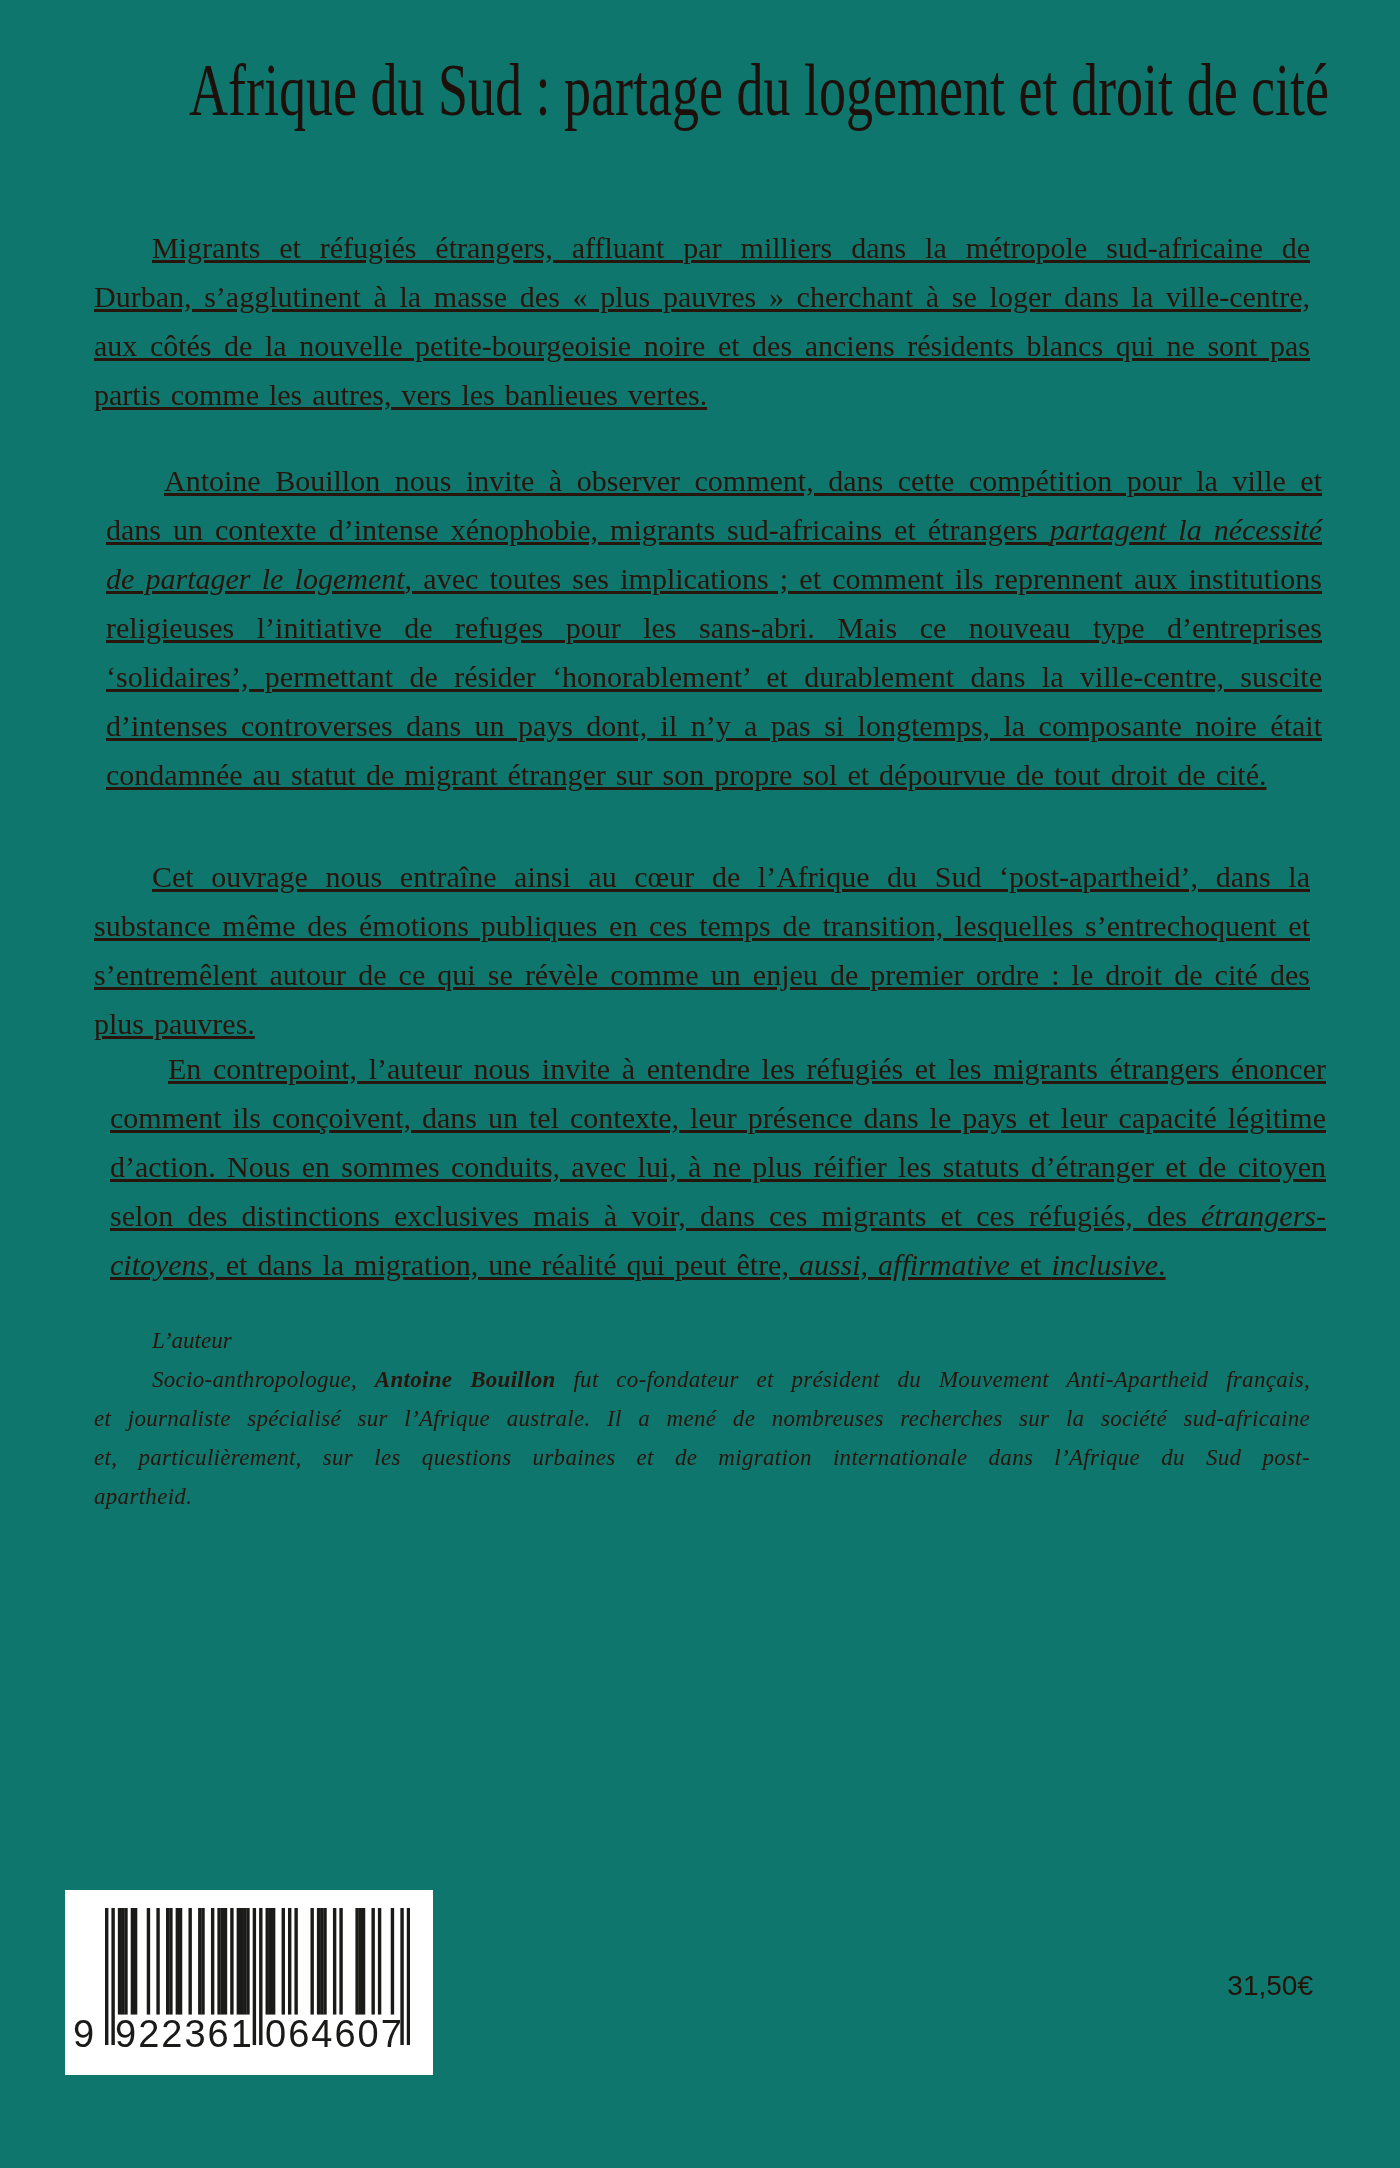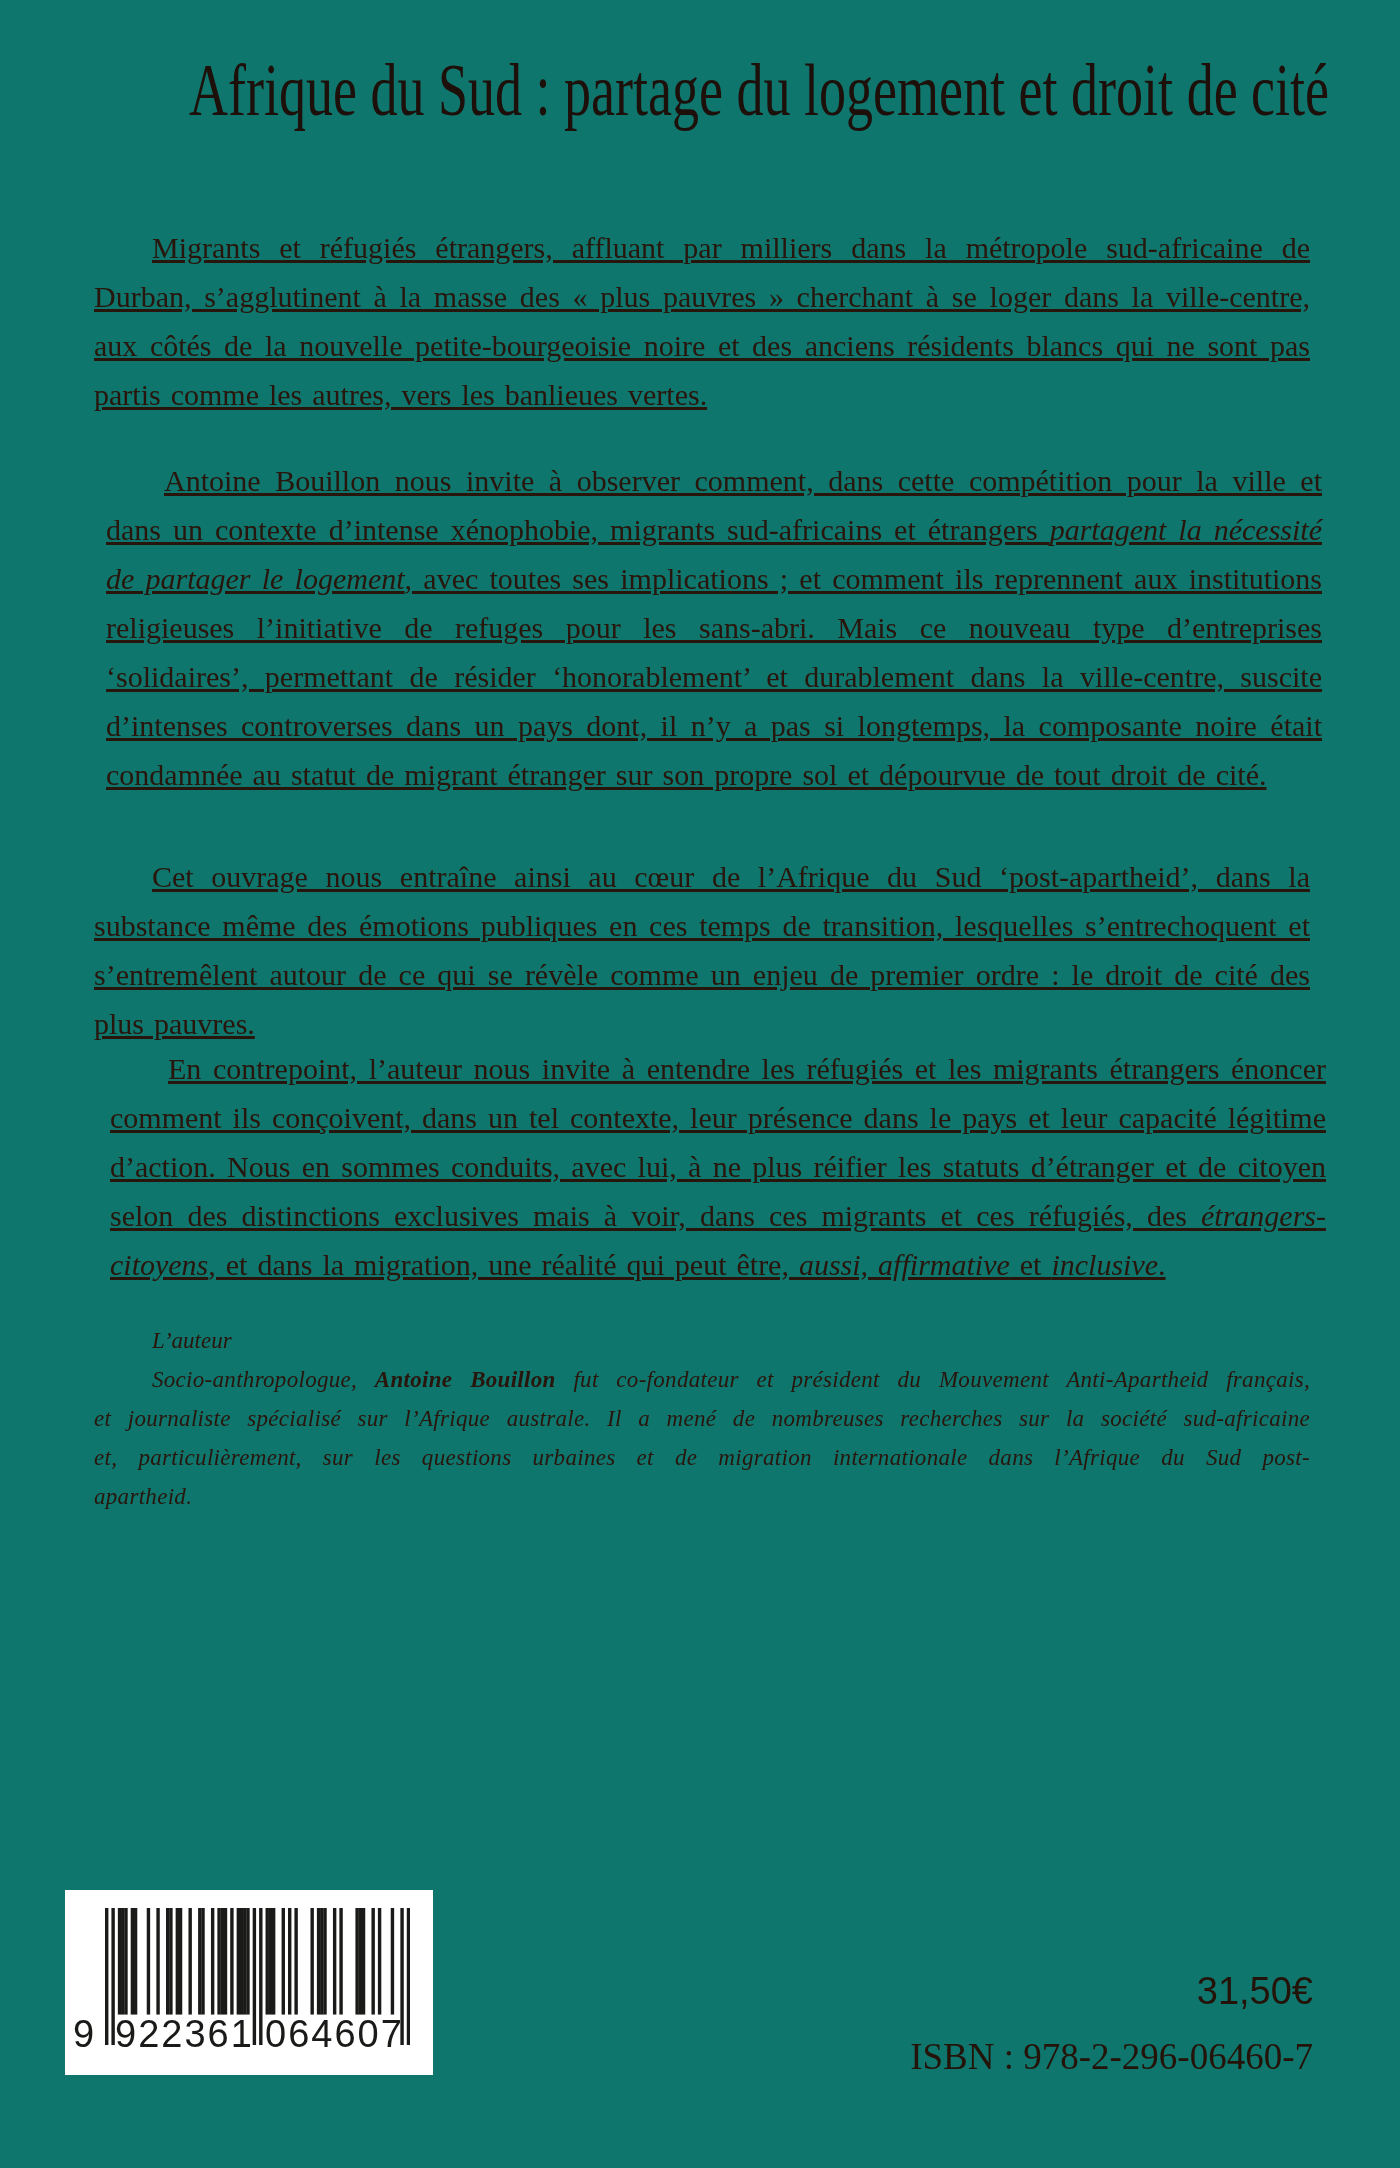--- a/index.html
+++ b/index.html
@@ -98,21 +98,21 @@
     letter-spacing: 2px;
     color: #1a1a18;
   }
   .bc-left { left: 50px; }
   .bc-right { left: 200px; }
   .price {
     position: absolute;
     top: 1972px;
     right: 87px;
     font-family: "Liberation Sans", sans-serif;
-    font-size: 38px;
+    font-size: 28px;
     line-height: 1;
     color: #241309;
   }
   .isbn {
     position: absolute;
     top: 2038px;
     right: 87px;
     font-family: "Liberation Serif", serif;
     font-size: 37px;
     line-height: 1;
@@ -188,15 +188,14 @@
         <rect x="89" y="0" width="1.06" height="105" fill="#1a1a18"></rect>
         <rect x="92" y="0" width="1.06" height="135" fill="#1a1a18"></rect>
         <rect x="94" y="0" width="1.06" height="135" fill="#1a1a18"></rect>
       </svg>
     <div class="bc-digit-first">9</div>
     <div class="bc-group bc-left">922361</div>
     <div class="bc-group bc-right">064607</div>
   </div>
 
   <div class="price">31,50€</div>
-  <div class="isbn">ISBN&nbsp;: 978-2-296-06460-7</div>
 
 </div>
 
 </body></html>

